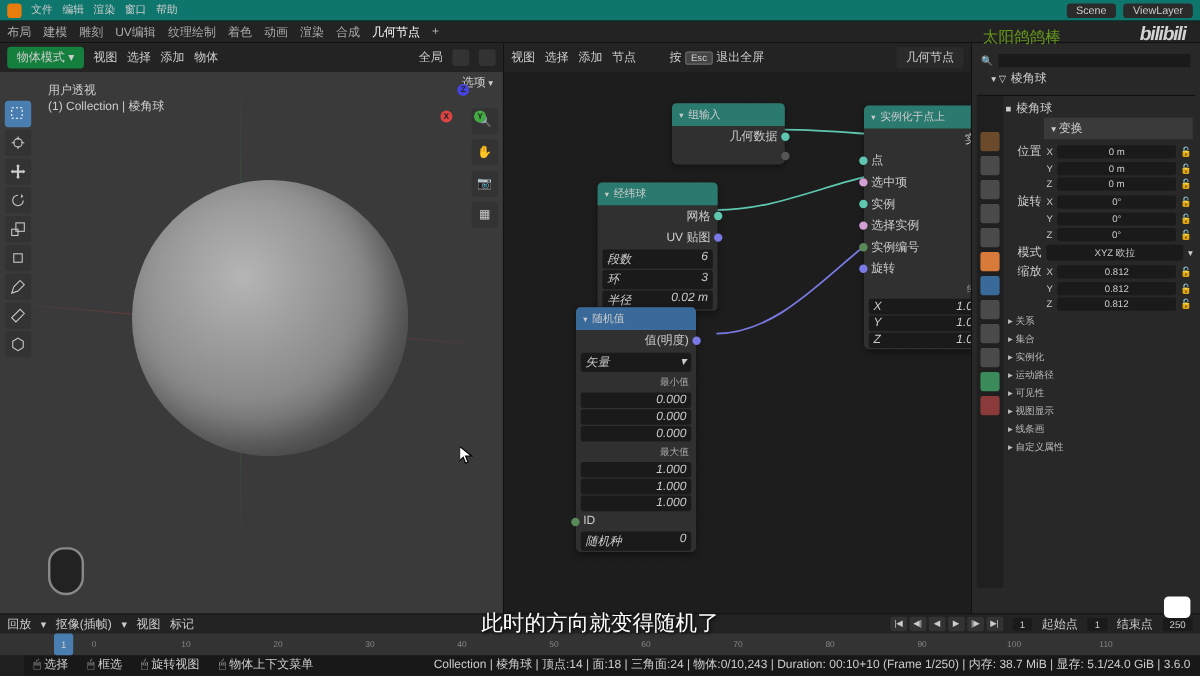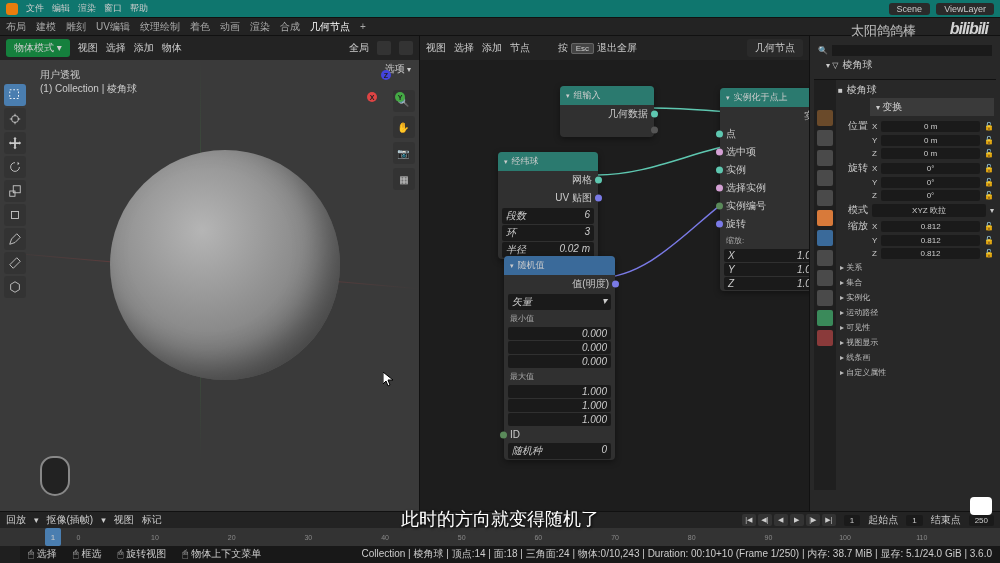--- a/index.html
+++ b/index.html
@@ -31,21 +31,21 @@
 .gizmo { position: absolute; right: 10px; top: 8px; width: 44px; height: 44px; }
 .gizmo .ball { position: absolute; width: 10px; height: 10px; border-radius: 50%; font-size: 7px; display: flex; align-items: center; justify-content: center; color: #222; font-weight: bold; }
 .info-text { position: absolute; left: 40px; top: 8px; font-size: 9px; color: #ddd; }
 .mouse-icon { position: absolute; left: 40px; bottom: 15px; width: 30px; height: 40px; border: 2px solid #888; border-radius: 14px 14px 16px 16px; background: #222; }
 
 .node-editor { width: 390px; background: #1d1d1d; position: relative; border-right: 1px solid #111; }
 .ne-header { height: 24px; background: #232323; display: flex; align-items: center; padding: 0 6px; gap: 8px; font-size: 9px; }
 .ne-header .key { background: #444; border: 1px solid #666; padding: 0 4px; border-radius: 2px; font-size: 8px; }
 .ne-body { position: relative; height: 451px; background: #1d1d1d; background-image: radial-gradient(circle, #2a2a2a 0.5px, transparent 0.5px); background-size: 14px 14px; overflow: hidden; }
 
-.node { position: absolute; background: #303030; border-radius: 4px; box-shadow: 0 2px 6px rgba(0,0,0,0.4); min-width: 90px; }
+.node { position: absolute; background: #303030; border-radius: 4px; box-shadow: 0 2px 6px rgba(0,0,0,0.4); min-width: 90px; text-align: right; }
 .node .nh { padding: 3px 6px; border-radius: 4px 4px 0 0; font-size: 9px; font-weight: 500; display: flex; align-items: center; gap: 4px; }
 .node .nh::before { content: "▾"; font-size: 7px; }
 .node.teal .nh { background: #2b7a6f; }
 .node.blue .nh { background: #3a6a9a; }
 .node .row { padding: 2px 6px; font-size: 8px; display: flex; align-items: center; justify-content: space-between; position: relative; min-height: 14px; }
 .node .row.out { justify-content: flex-end; }
 .node .socket { position: absolute; width: 7px; height: 7px; border-radius: 50%; top: 50%; transform: translateY(-50%); }
 .node .socket.in { left: -4px; }
 .node .socket.out { right: -4px; }
 .sk-geom { background: #5ec7b0; }
@@ -77,21 +77,21 @@
 .tl-tick { flex: 1; text-align: center; font-size: 7px; color: #888; }
 .tl-marker { position: absolute; left: 45px; top: 0; width: 16px; height: 18px; background: #4a7eb0; border-radius: 2px; display: flex; align-items: center; justify-content: center; font-size: 8px; }
 .play-controls { display: flex; gap: 2px; }
 .play-btn { width: 14px; height: 12px; background: #333; border-radius: 2px; display: flex; align-items: center; justify-content: center; font-size: 7px; cursor: pointer; }
 .tl-field { background: #1a1a1a; padding: 1px 6px; border-radius: 2px; font-size: 8px; }
 
 .statusbar { height: 18px; background: #181818; display: flex; align-items: center; padding: 0 8px; gap: 16px; font-size: 8px; color: #888; margin-left: 20px; }
 
 .subtitle { position: absolute; bottom: 32px; left: 50%; transform: translateX(-50%); font-size: 18px; color: #fff; font-weight: 500; text-shadow: 1px 1px 3px #000; z-index: 100; }
 .watermark { position: absolute; right: 12px; top: 20px; font-size: 16px; font-weight: bold; color: #fff; opacity: 0.8; font-style: italic; z-index: 100; letter-spacing: -1px; }
-.watermark2 { position: absolute; right: 84px; top: 22px; font-size: 13px; color: #ffffff; opacity: 0.7; z-index: 100; }
+.watermark2 { position: absolute; right: 116px; top: 22px; font-size: 13px; color: #84cc16; opacity: 0.7; z-index: 100; }
 .cursor { position: absolute; left: 383px; top: 372px; z-index: 99; width: 12px; height: 16px; }
 .cursor svg { fill: #fff; stroke: #000; stroke-width: 1; }
 .vid-icon { position: absolute; right: 8px; bottom: 48px; width: 22px; height: 18px; background: #fff; border-radius: 4px; z-index: 100; }
 </style>
 </head>
 <body>
 
 <div class="topbar">
   <div class="logo"></div>
   <span class="menu-item">文件</span>
@@ -255,21 +255,21 @@
         <div class="fieldrow">
             <span>环</span>
             <span>3</span>
           </div>
         <div class="fieldrow">
             <span>半径</span>
             <span>0.02 m</span>
           </div>
       </div>
 
-      <div class="node blue" style="left:84px;top:196px;width:111px">
+      <div class="node blue" style="left:60px;top:196px;width:100px">
         <div class="nh">随机值</div>
         <div class="row out">
             <span>值(明度)</span>
             <div class="socket out sk-vec"></div>
           </div>
         <div class="fieldrow">
             <span>矢量</span>
             <span>▾</span>
           </div>
         <div class="section">最小值</div>

